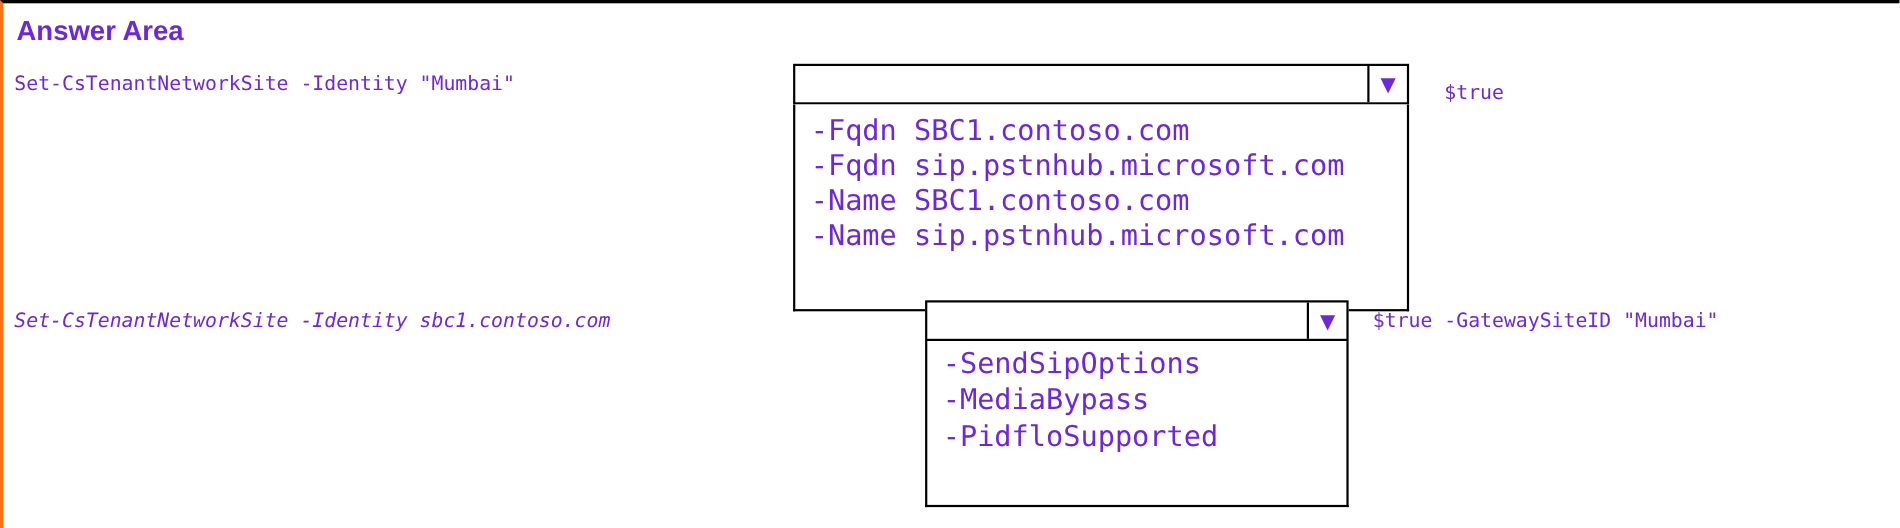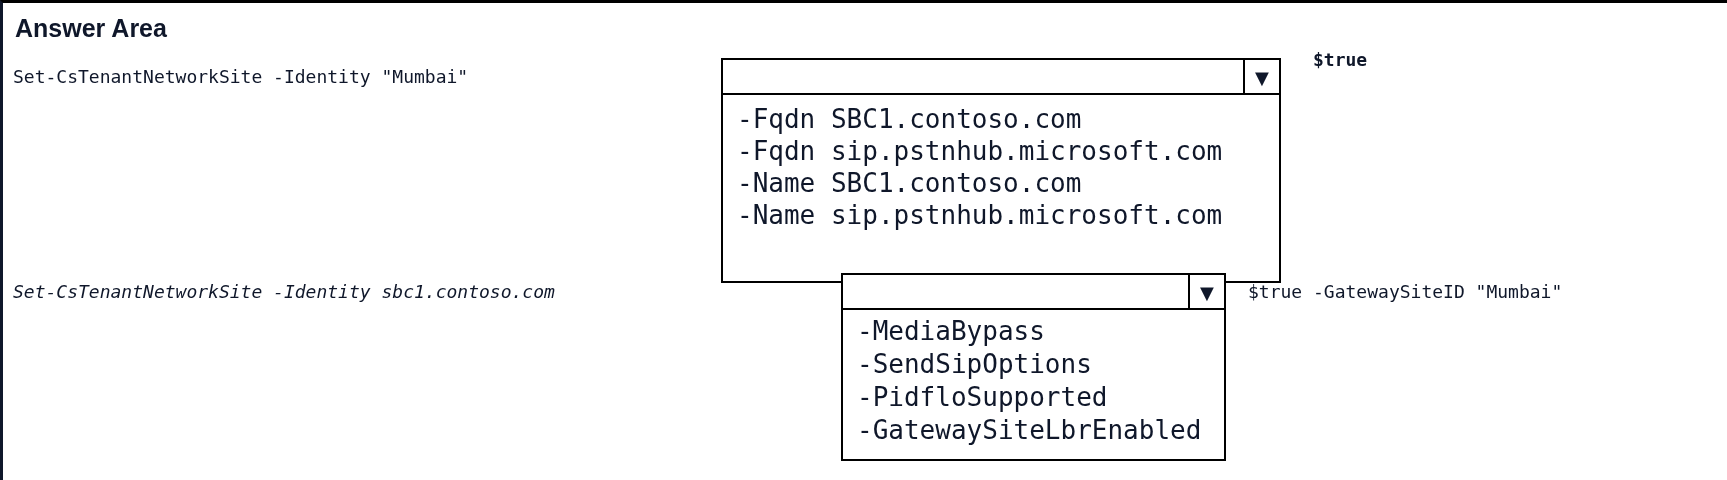--- a/index.html
+++ b/index.html
@@ -6,25 +6,25 @@
     margin: 0;
     padding: 0;
     background: #ffffff;
   }
   .answer-area {
     position: relative;
     width: 1727px;
     height: 480px;
     background: #ffffff;
     border-top: 3px solid #000000;
-    border-left: 3px solid #0f172a;
+    border-left: 3px solid #f97316;
     box-sizing: border-box;
     overflow: hidden;
     font-family: "DejaVu Sans Mono", "Liberation Mono", monospace;
-    color: #0f172a;
+    color: #6d28d9;
   }
   .title {
     position: absolute;
     left: 12px;
     top: 11px;
     font-family: "Liberation Sans", "DejaVu Sans", sans-serif;
     font-weight: 700;
     font-size: 25px;
     white-space: pre;
   }
@@ -98,33 +98,32 @@
     </div>
   </div>
 
   <div class="options" style="left:718px; top:92px; width:560px; height:188px; padding-top:8px;">
     <div class="option">-Fqdn SBC1.contoso.com</div>
     <div class="option">-Fqdn sip.pstnhub.microsoft.com</div>
     <div class="option">-Name SBC1.contoso.com</div>
     <div class="option">-Name sip.pstnhub.microsoft.com</div>
   </div>
 
-  <div class="code" style="left:1310px; top:38px;font-weight:bold;">$true</div>
+  <div class="code" style="left:1310px; top:63px;">$true</div>
 
   <div class="code" style="left:10px; top:270px;font-style:italic;">Set-CsTenantNetworkSite -Identity sbc1.contoso.com</div>
 
   <div class="combo" style="left:838px; top:270px; width:385px; height:37px;">
     <div class="value"></div>
     <div class="arrow-cell">
       <span class="arrow-glyph">▼</span>
     </div>
   </div>
 
   <div class="options second" style="left:838px; top:307px; width:385px; height:151px; padding-top:5px;">
+    <div class="option">-SendSipOptions</div>
     <div class="option">-MediaBypass</div>
-    <div class="option">-SendSipOptions</div>
     <div class="option">-PidfloSupported</div>
-    <div class="option">-GatewaySiteLbrEnabled</div>
   </div>
 
   <div class="code" style="left:1245px; top:270px;">$true -GatewaySiteID "Mumbai"</div>
 
 </div>
 
 </body></html>

